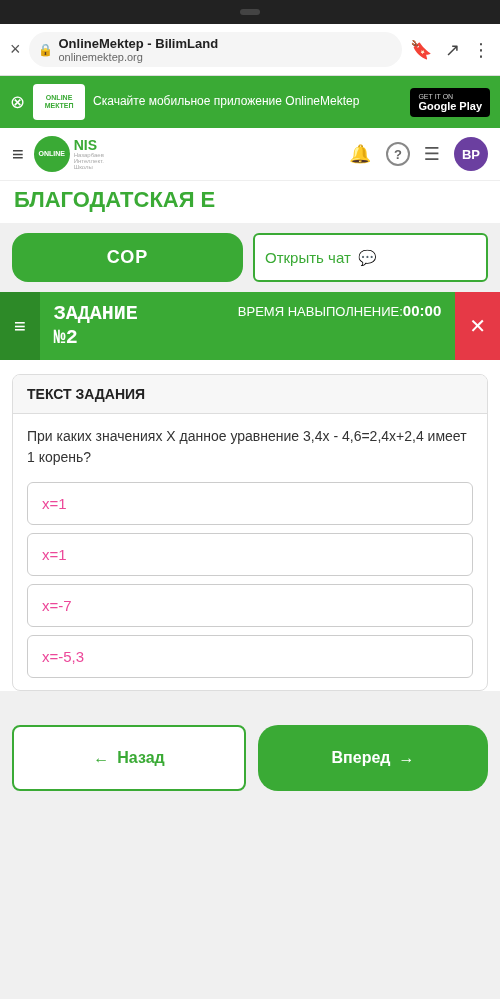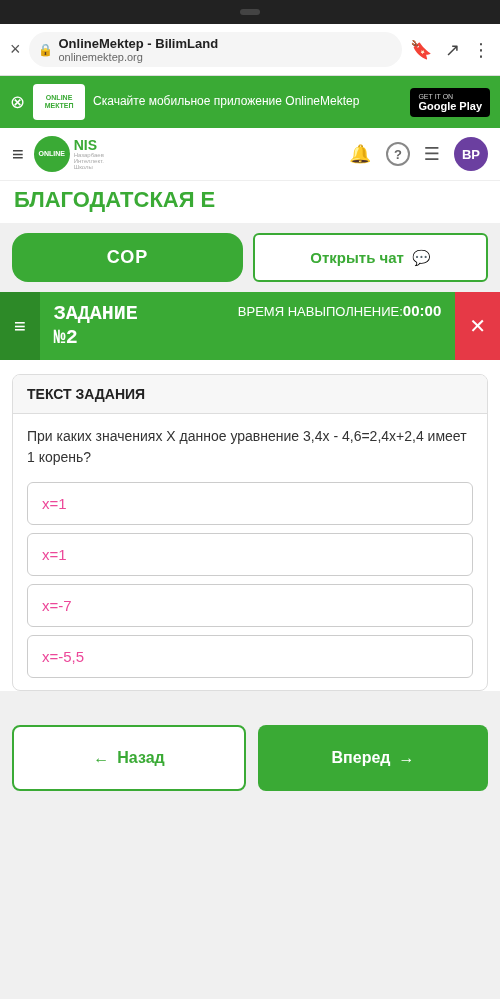--- a/index.html
+++ b/index.html
@@ -144,25 +144,25 @@
       text-align: center;
     }
     .chat-btn {
       flex: 1;
       background: #fff;
       color: #3aaa35;
       border: 2px solid #3aaa35;
       border-radius: 6px;
       padding: 12px 10px;
       font-size: 15px;
-      font-weight: 700;
-      cursor: pointer;
-      display: flex;
-      align-items: center;
-      justify-content: center;
+      font-weight: 400;
+      cursor: pointer;
+      display: flex;
+      align-items: center;
+      justify-content: flex-start;
       gap: 8px;
     }
 
     
     .task-area {
       background: #fff;
       margin: 0;
     }
 
     
@@ -249,21 +249,21 @@
       font-size: 16px;
       font-weight: 600;
       cursor: pointer;
       display: flex; align-items: center; justify-content: center; gap: 8px;
     }
     .nav-forward-btn {
       flex: 1;
       background: #3aaa35;
       color: #fff;
       border: none;
-      border-radius: 8px;
+      border-radius: 20px;
       padding: 24px 10px;
       font-size: 16px;
       font-weight: 600;
       cursor: pointer;
       display: flex; align-items: center; justify-content: center; gap: 8px;
     }
 
     
     .task-header-info-inner {
       display: flex;
@@ -367,21 +367,21 @@
   <div class="task-card">
     <div class="task-card-header">
       <span class="task-card-header-title">ТЕКСТ ЗАДАНИЯ</span>
     </div>
     <div class="task-card-body">
       <p class="task-question">При каких значениях X данное уравнение 3,4х - 4,6=2,4х+2,4 имеет 1 корень?</p>
 
       <div class="answer-option">х=1</div>
       <div class="answer-option">х=1</div>
       <div class="answer-option">х=-7</div>
-      <div class="answer-option">х=-5,5</div>
+      <div class="answer-option">х=-5,3</div>
     </div>
   </div>
 
 </div>
 
 <div class="nav-buttons">
   <button class="nav-back-btn">
     <span>←</span>
     <span>Назад</span>
   </button>

